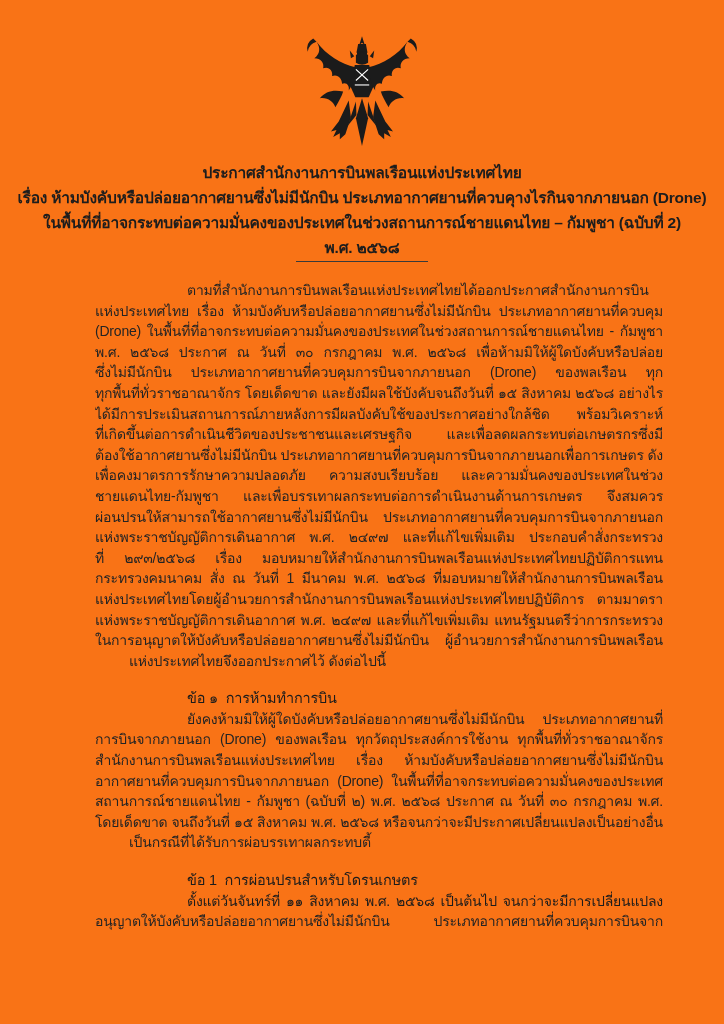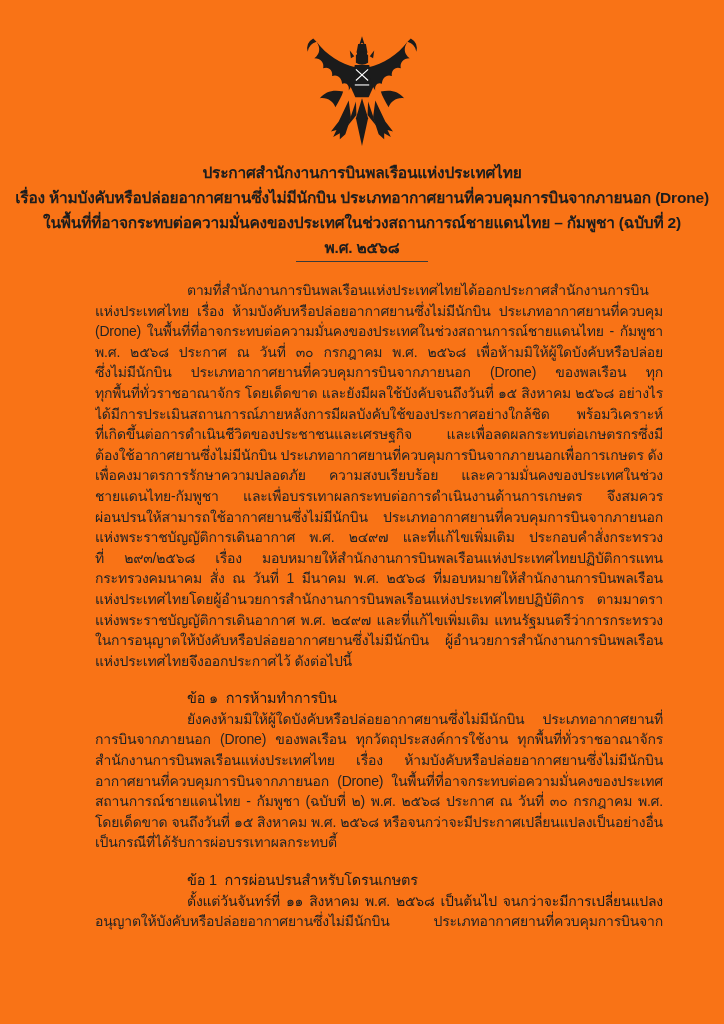--- a/index.html
+++ b/index.html
@@ -54,21 +54,21 @@
     color: #242424;
   }
   .line {
     line-height: 20.6px;
     height: 20.6px;
     overflow: hidden;
     text-align: justify;
     text-align-last: justify;
   }
   .line.first { text-indent: 92px; }
-  .line.last { text-align-last: left; }
+  .line.last { text-align-last: left; margin-left: 34px; }
   .bold-line { font-weight: 400; color: #1c1c1c; }
   .sec-heading {
     font-weight: 400;
     font-size: 14.5px;
     line-height: 20.6px;
     height: 20.6px;
     overflow: hidden;
     padding-left: 92px;
     margin-top: 17px;
     white-space: pre-wrap;
@@ -112,21 +112,21 @@
       </g>
       <g stroke="#ffffff" stroke-width="2" fill="none">
         <path d="M99 60 L121 80 M121 60 L99 80"></path>
         <path d="M97 88 h26"></path>
       </g>
     </svg>
   </div>
 
   <div class="title-block">
       <div class="title-line">ประกาศสำนักงานการบินพลเรือนแห่งประเทศไทย</div>
-      <div class="title-line">เรื่อง ห้ามบังคับหรือปล่อยอากาศยานซึ่งไม่มีนักบิน ประเภทอากาศยานที่ควบคุมการบินจากภายนอก (Drone)</div>
+      <div class="title-line">เรื่อง ห้ามบังคับหรือปล่อยอากาศยานซึ่งไม่มีนักบิน ประเภทอากาศยานที่ควบคุางไรกินจากภายนอก (Drone)</div>
       <div class="title-line">ในพื้นที่ที่อาจกระทบต่อความมั่นคงของประเทศในช่วงสถานการณ์ชายแดนไทย – กัมพูชา (ฉบับที่ 2)</div>
       <div class="title-line">พ.ศ. ๒๕๖๘</div>
     </div>
 
   <div class="divider"></div>
 
   <div class="body-text">
 
     <div class="para">
         <div class="line first">ตามที่สำนักงานการบินพลเรือนแห่งประเทศไทยได้ออกประกาศสำนักงานการบินพลเรือน</div>

